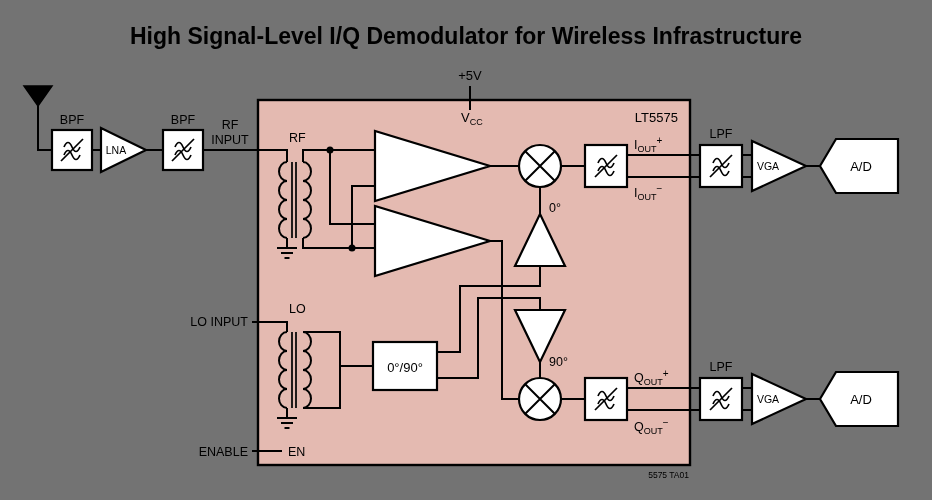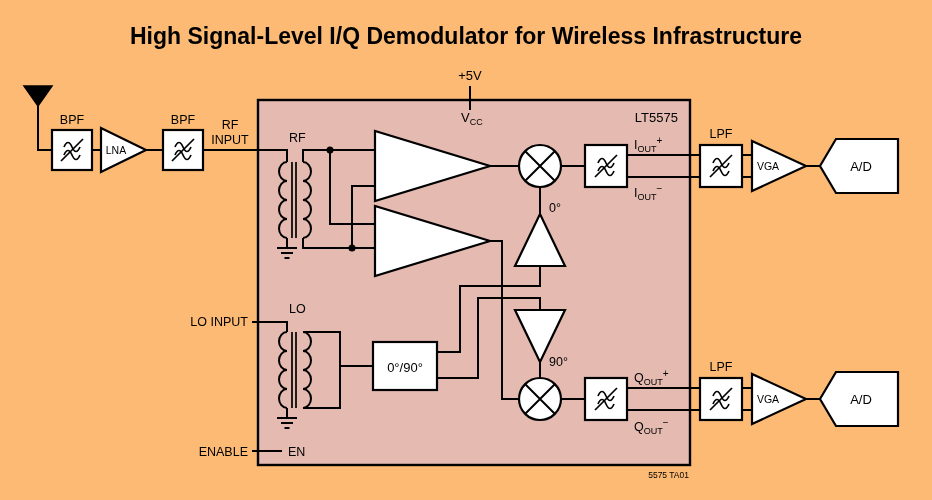--- a/index.html
+++ b/index.html
@@ -1,16 +1,16 @@
 <!DOCTYPE html>
 <html><head>
 <meta charset="utf-8">
 <style>
   html,body{margin:0;padding:0;background:#fff;}
-  .stage{width:932px;height:500px;position:relative;background:#fdba74;}
+  .stage{width:932px;height:500px;position:relative;background:#737373;}
   svg{display:block;}
   text{font-family:"Liberation Sans",sans-serif;fill:#000;}
   .ttl{font-size:23px;font-weight:bold;}
   .lbl{font-size:12.5px;}
   .md{font-size:13px;}
   .sm{font-size:10.5px;}
   .tiny{font-size:8.5px;}
   .sub{font-size:9px;}
   .sup{font-size:10px;}
   .wire{fill:none;stroke:#000;stroke-width:2;}

